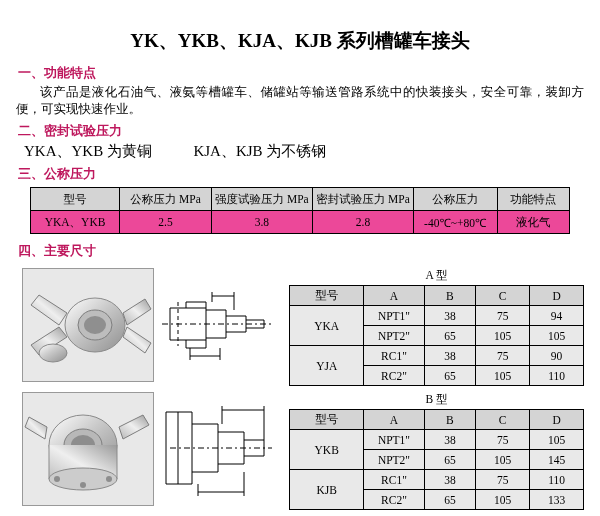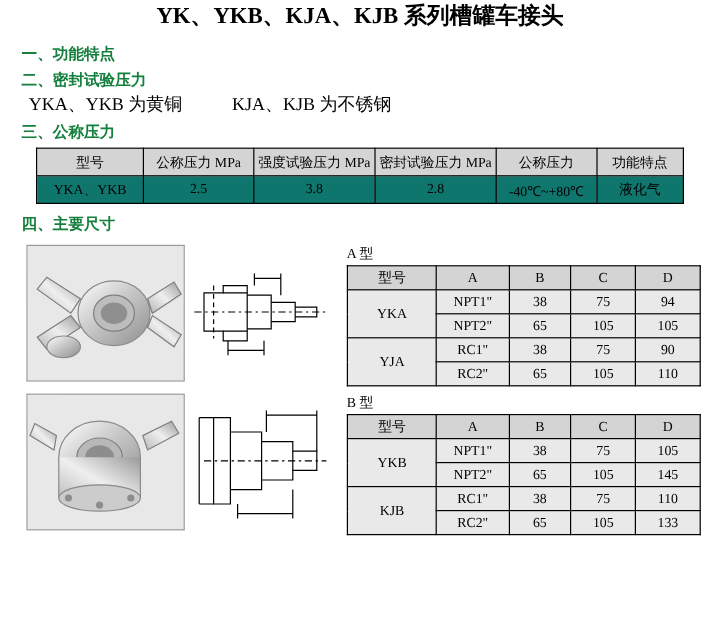--- a/index.html
+++ b/index.html
@@ -18,26 +18,26 @@
   .page {
     position: relative;
     width: 600px;
     height: 516px;
   }
   .title {
     text-align: center;
     font-size: 19px;
     font-weight: bold;
     letter-spacing: 0px;
-    padding-top: 0;
+    padding-top: 28px;
     padding-bottom: 6px;
     font-family: "Liberation Serif", serif;
   }
   .section-head {
-    color: #15803d;
+    color: #be185d;
     font-weight: bold;
     font-size: 13px;
     margin: 4px 0 2px 18px;
     font-family: "Liberation Serif", serif;
   }
   .para {
     font-size: 12.5px;
     line-height: 17px;
     margin: 0 16px 0 16px;
     text-indent: 24px;
@@ -67,21 +67,21 @@
     margin: 4px 0 0 30px;
   }
   table.perf {
     width: 540px;
   }
   table.perf tr { height: 23px; }
   table.perf thead td {
     background: #d4d4d4;
   }
   table.perf tbody td {
-    background: #0f766e;
+    background: #ec4899;
   }
 
   
   .dim-area {
     position: relative;
     margin-top: 8px;
   }
   .photo {
     width: 130px;
     height: 112px;
@@ -93,20 +93,21 @@
   .drawing {
     width: 115px;
     height: 112px;
     background: #ffffff;
     position: relative;
     overflow: hidden;
   }
   .type-label {
     font-size: 11.5px;
     margin-bottom: 2px;
+    text-align: center;
   }
   table.dim {
     width: 295px;
   }
   table.dim tr { height: 20px; }
   table.dim thead td { background: #d4d4d4; }
   table.dim tbody td { background: #e9e9e9; }
   .blk {
     display: flex;
     gap: 6px;
@@ -117,20 +118,21 @@
   svg { display: block; }
 </style>
 </head>
 <body>
 
 <div class="page">
 
   <div class="title">YK、YKB、KJA、KJB 系列槽罐车接头</div>
 
   <div class="section-head">一、功能特点</div>
+  <div class="para">该产品是液化石油气、液氨等槽罐车、储罐站等输送管路系统中的快装接头，安全可靠，装卸方便，可实现快速作业。</div>
 
   <div class="section-head">二、密封试验压力</div>
   <div class="mat-line">
     <span>YKA、YKB 为黄铜</span>
     <span class="gap"></span>
     <span>KJA、KJB 为不锈钢</span>
   </div>
 
   <div class="section-head">三、公称压力</div>
 

